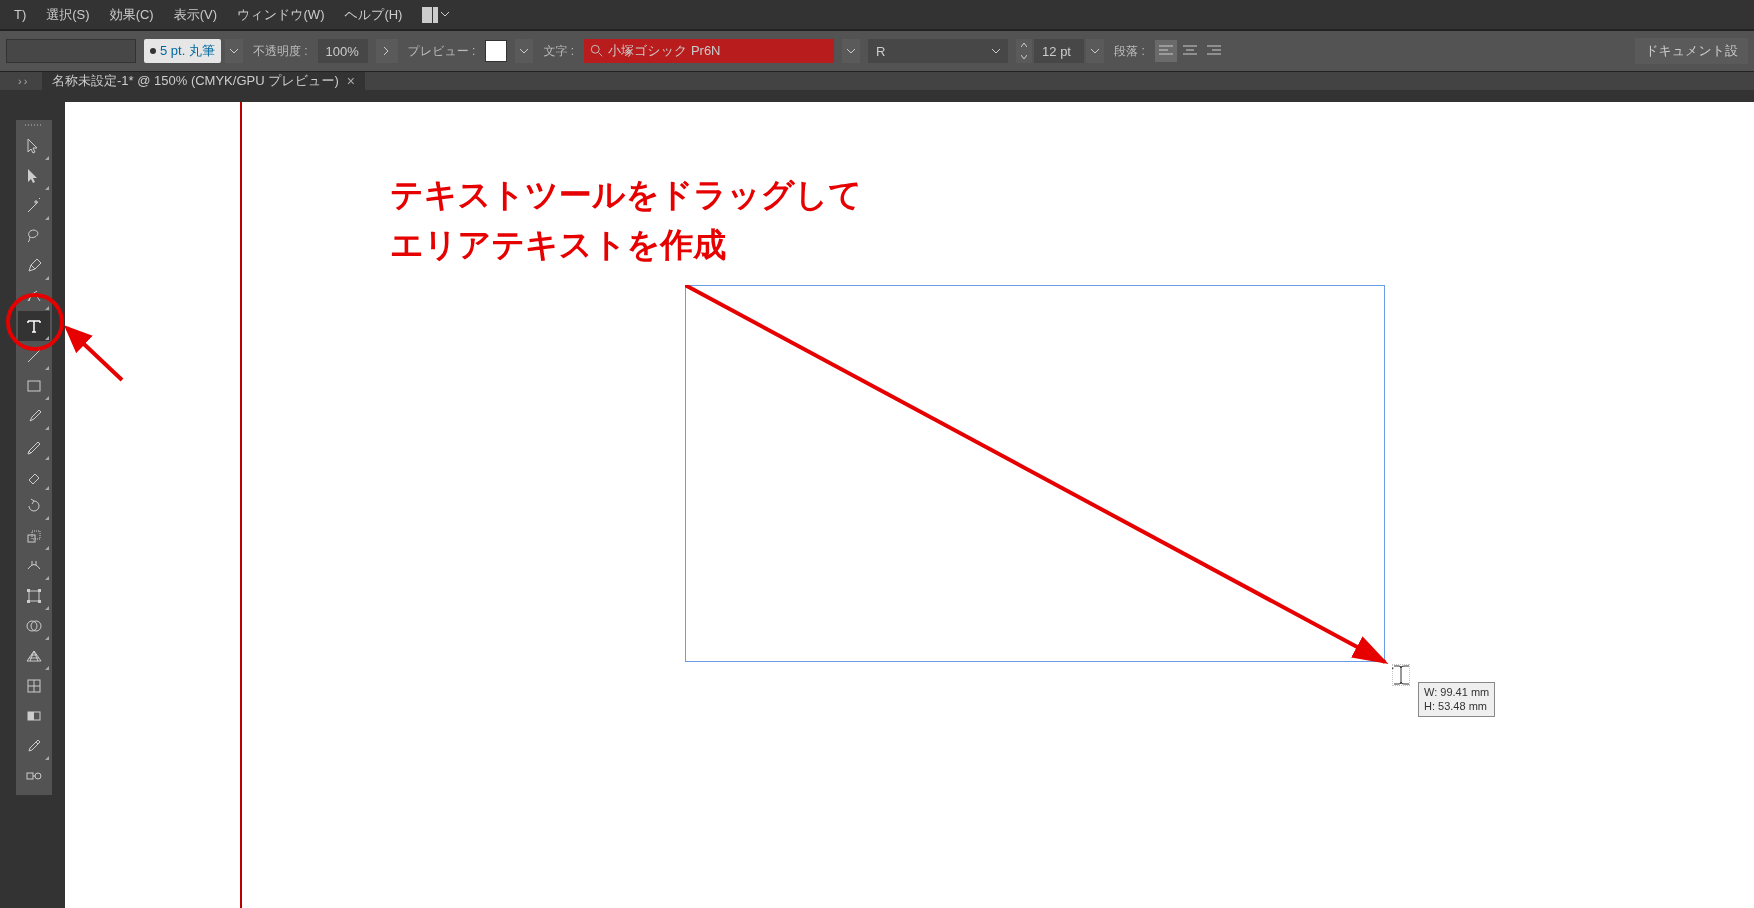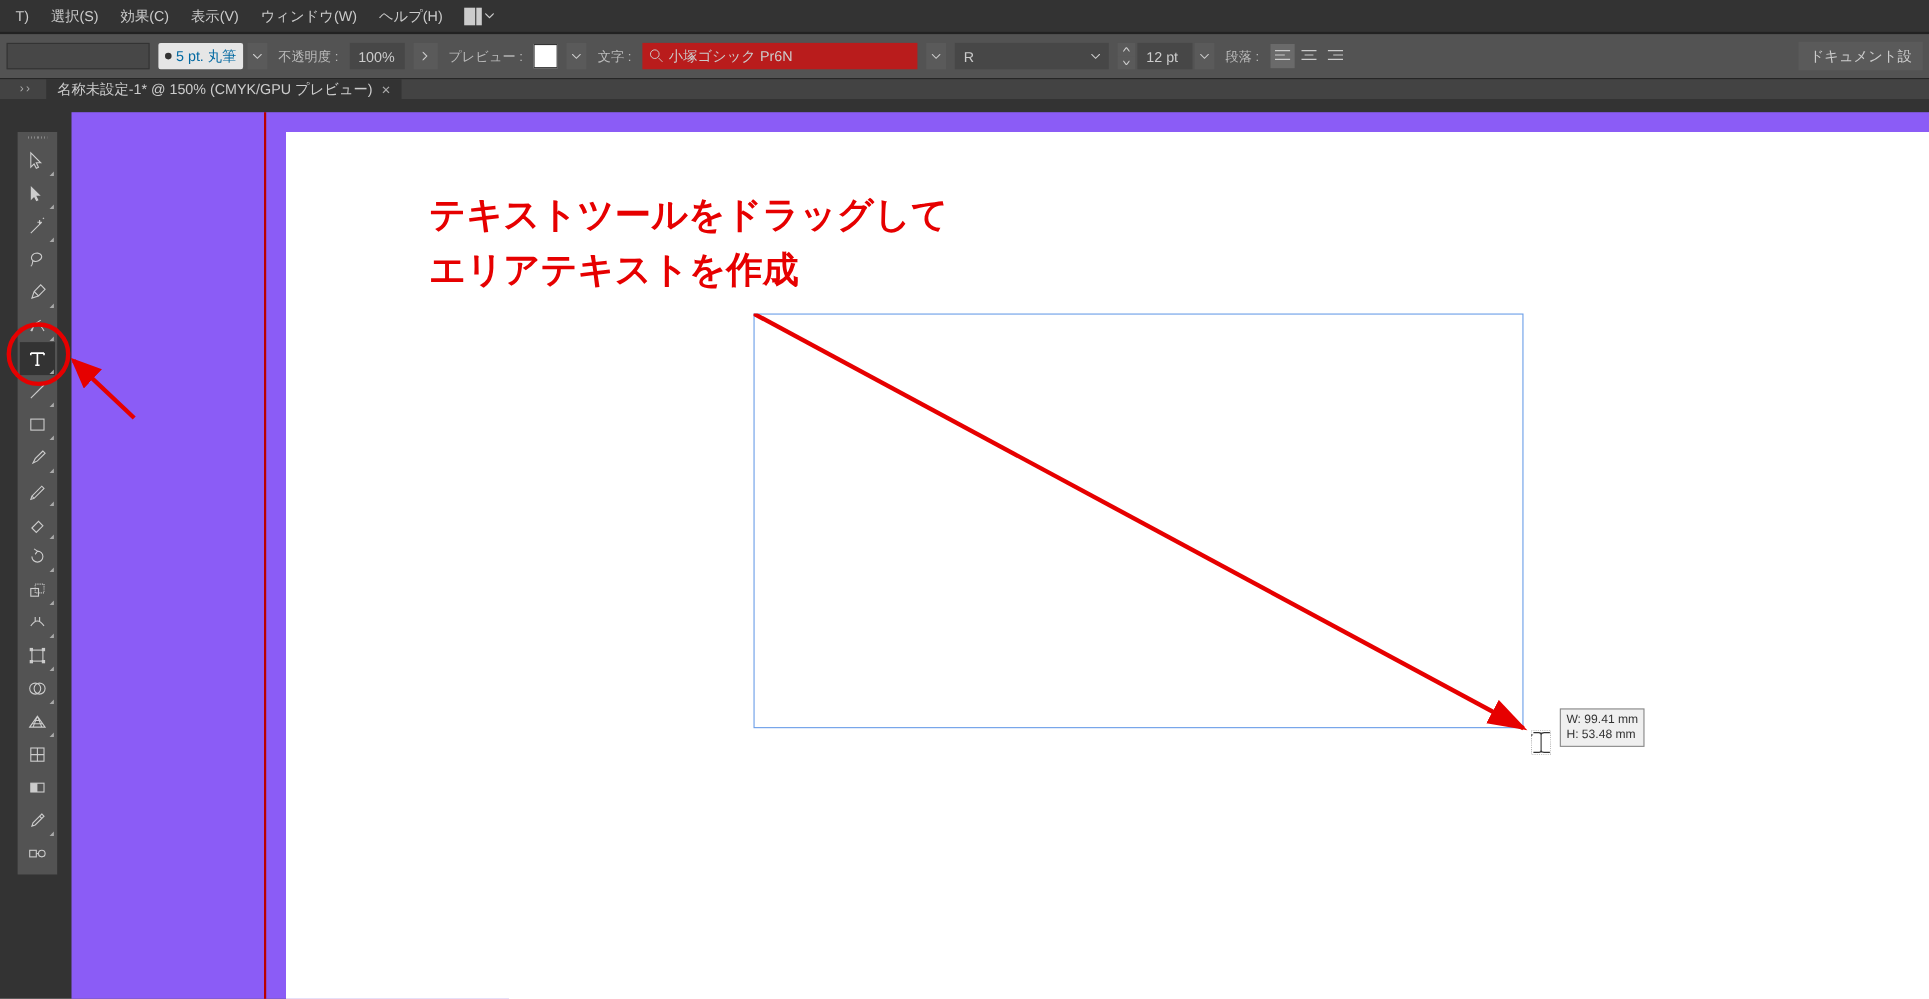--- a/index.html
+++ b/index.html
@@ -45,21 +45,21 @@
 
 .toolbar { position: absolute; left: 16px; top: 120px; width: 36px; background: #535353; display: flex; flex-direction: column; align-items: center; padding: 4px 0; }
 .tool-handle { width: 20px; height: 3px; display: flex; justify-content: center; margin-bottom: 4px; }
 .tool-handle-dots { width: 18px; height: 2px; background: repeating-linear-gradient(90deg, #888 0 1px, transparent 1px 3px); }
 .tool { width: 32px; height: 30px; display: flex; align-items: center; justify-content: center; position: relative; }
 .tool.active { background: #333; }
 .tool-flyout { position: absolute; right: 1px; bottom: 1px; width: 0; height: 0; border-left:4px solid transparent; border-bottom: 4px solid #aaa; }
 .tool svg { width: 18px; height: 18px; }
 
 
-.canvas-area { position: absolute; left: 65px; top: 102px; right: 0; bottom: 0; background: #8b5cf6; }
+.canvas-area { position: absolute; left: 65px; top: 102px; right: 0; bottom: 0; background: #ffffff; }
 .canvas-ruler-v { position: absolute; left: 175px; top: 0; bottom: 0; width: 2px; background: #b00; }
 .artboard { position: absolute; left: 195px; top: 18px; right: 0; bottom: 0; background: #fff; }
 
 
 .annotation-text { position: absolute; color: #e60000; font-size: 33px; font-weight: bold; line-height: 1.5; }
 .text-area-box { position: absolute; border: 1px solid #6a9de8; }
 .tool-highlight-circle { position: absolute; width: 58px; height: 58px; border: 4px solid #e60000; border-radius: 50%; }
 .size-tooltip { position: absolute; background: #efefef; border: 1px solid #888; color: #333; font-size: 11px; padding: 2px 5px; line-height: 1.3; }
 .text-cursor-icon { position: absolute; }
 
@@ -353,21 +353,21 @@
         </defs>
       <line x1="0" y1="0" x2="700" y2="377" stroke="#e60000" stroke-width="4" marker-end="url(#ah1)"></line>
     </svg>
 
     <svg class="text-cursor-icon" style="left:1132px; top:544px;" width="18" height="22" viewBox="0 0 18 22">
       <path d="M2 2 L7 2 M12 2 L17 2 M9 2 L9 20 M2 20 L7 20 M12 20 L17 20 M7 2 Q9 2 9 4 M12 2 Q9 2 9 4 M7 20 Q9 20 9 18 M12 20 Q9 20 9 18" stroke="#333" fill="none"></path>
       <rect x="0" y="0" width="18" height="22" fill="none" stroke="#888" stroke-dasharray="1 1"></rect>
       <path d="M0 0 L-5 3 L-5 -1 Z" fill="#333" transform="translate(2,4)"></path>
     </svg>
 
-    <div class="size-tooltip" style="left:1158px; top:524px;">
+    <div class="size-tooltip" style="left:1158px; top:562px;">
       <div>W: 99.41 mm</div>
       <div>H: 53.48 mm</div>
     </div>
   </div>
 </div>
 
 <div class="tool-highlight-circle" style="left:6px; top:293px;"></div>
 <svg style="position:absolute; left:62px; top:320px; width:70px; height:70px; pointer-events:none;">
   <defs>
       <marker id="ah2" markerWidth="8" markerHeight="8" refX="6" refY="3" orient="auto">

